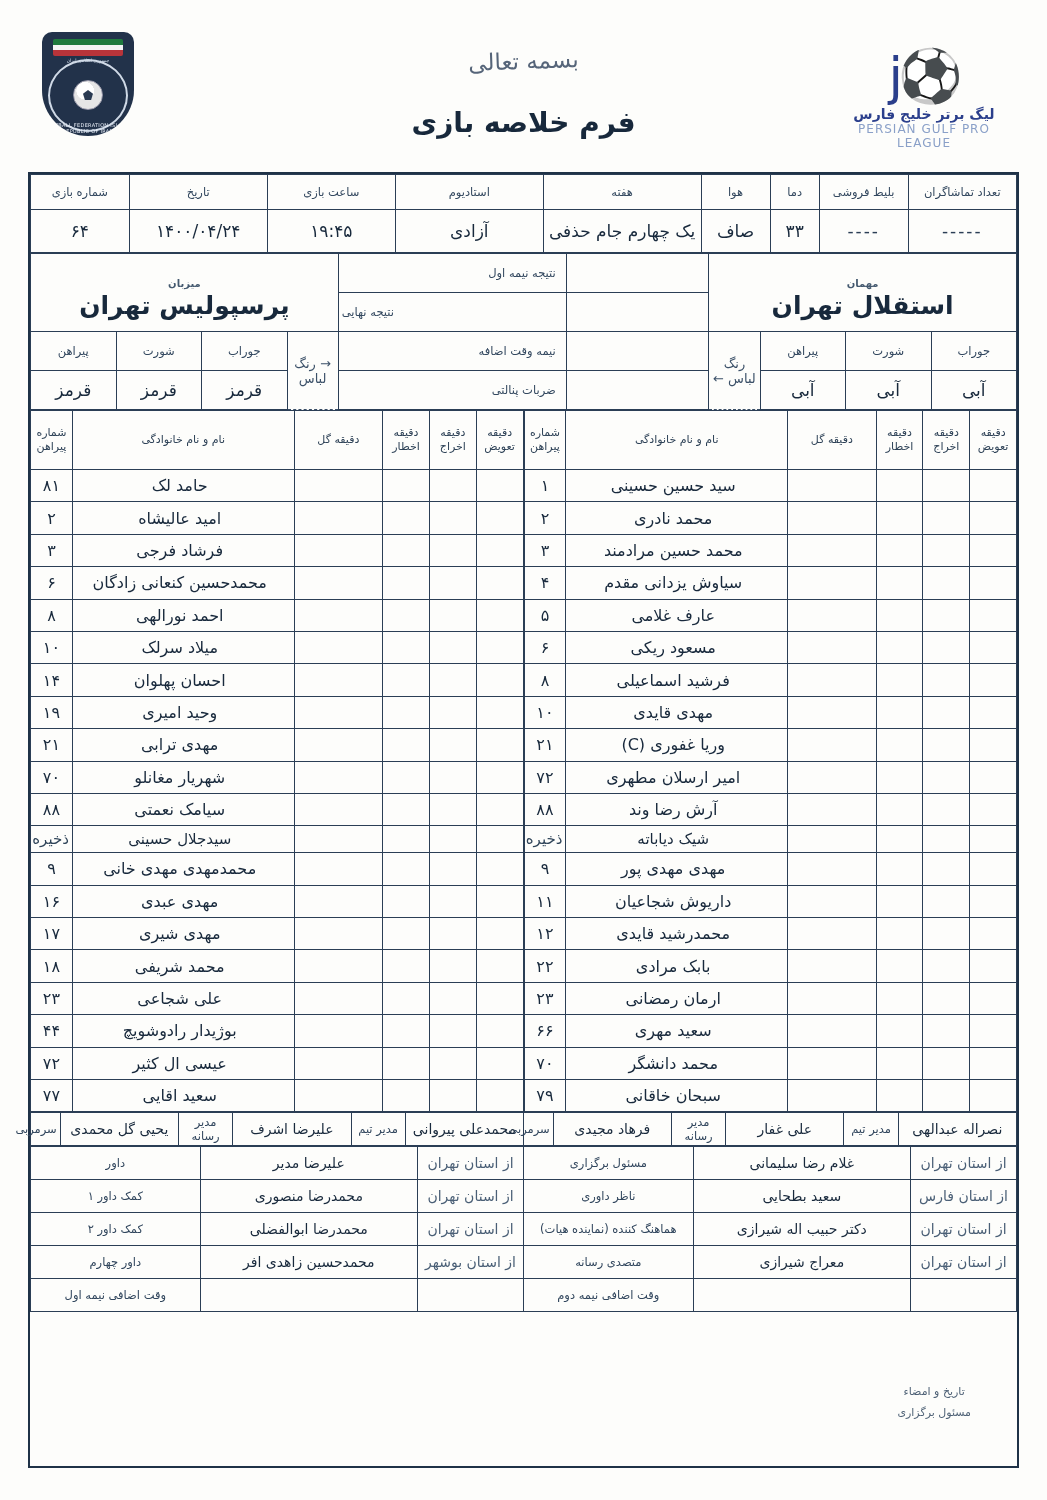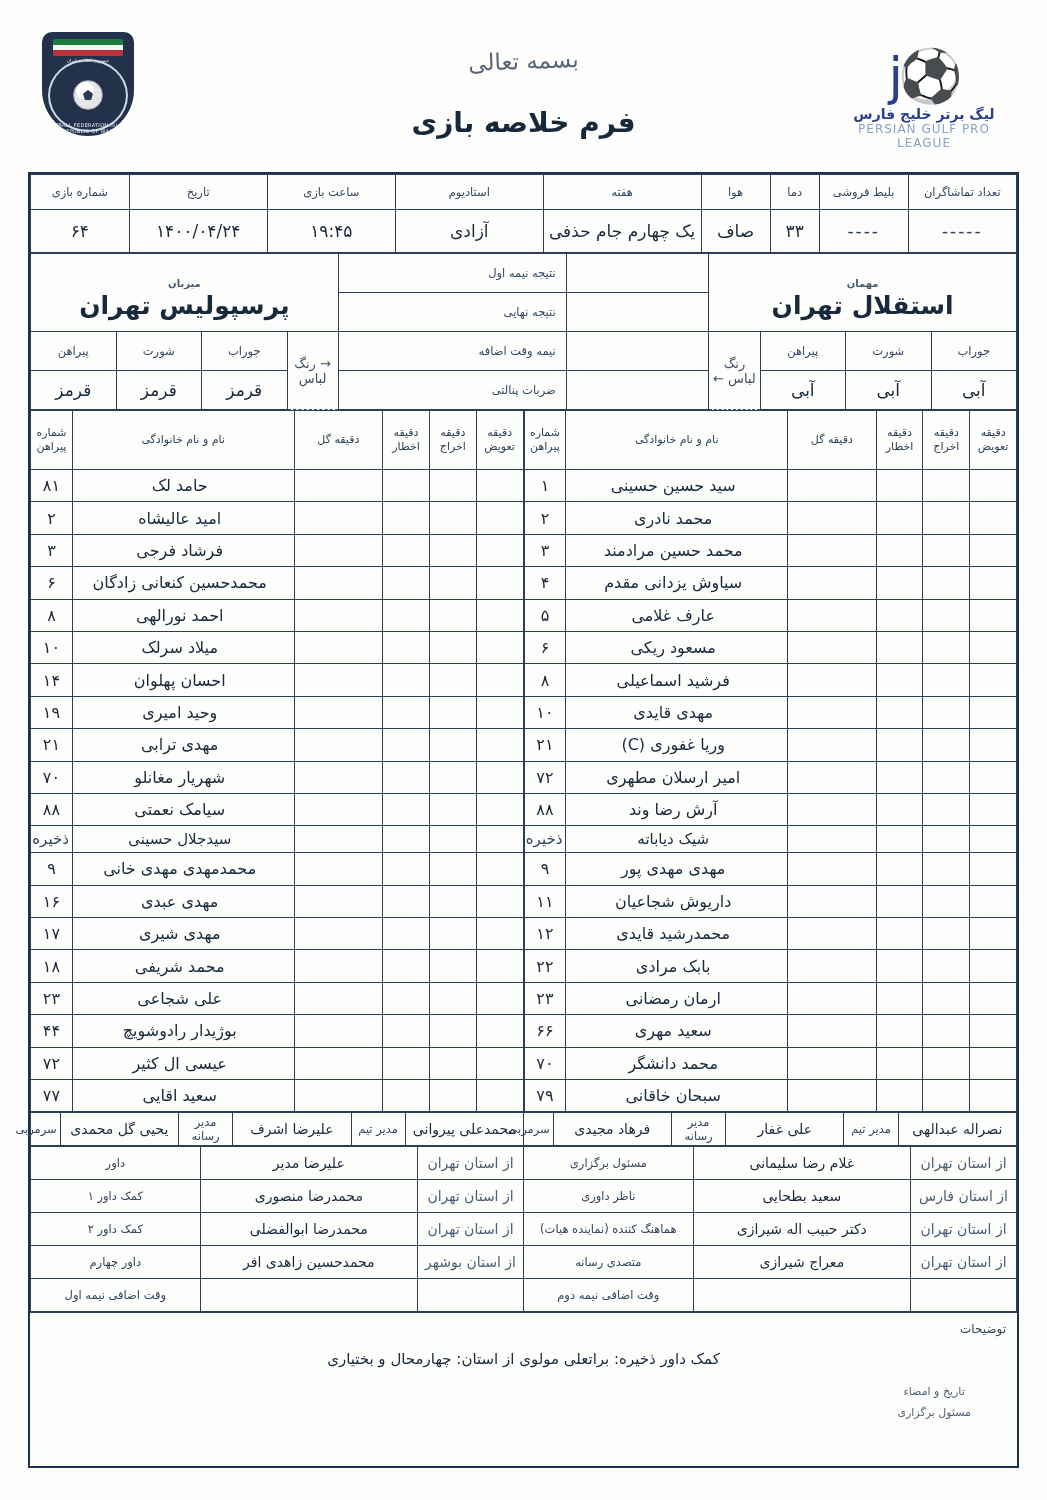--- a/index.html
+++ b/index.html
@@ -284,21 +284,21 @@
         </td>
         <td class="lbl-sm"></td>
         <td class="lbl-sm" style="text-align:right;padding-right:10px;">نتیجه نیمه اول</td>
         <td colspan="4" rowspan="2" class="team-name">
           <div class="lbl-xs" style="margin-bottom:2px;">میزبان</div>
           <div>پرسپولیس تهران</div>
         </td>
       </tr>
       <tr>
         <td></td>
-        <td class="lbl-sm" style="text-align:right;padding-right:10px;">نتیجه نهایی</td>
+        <td class="lbl-sm" style="text-align:left;padding-right:10px;">نتیجه نهایی</td>
       </tr>
 
       <tr>
         <td class="lbl-sm">جوراب</td>
         <td class="lbl-sm">شورت</td>
         <td class="lbl-sm">پیراهن</td>
         <td rowspan="2" class="kit-arrow dash-cell">
           <span>رنگ لباس</span> ←
         </td>
         <td></td>
@@ -783,30 +783,20 @@
         <td></td>
         <td></td>
         <td class="cap">وقت اضافی نیمه دوم</td>
         <td></td>
         <td></td>
         <td class="cap">وقت اضافی نیمه اول</td>
       </tr>
     </tbody>
       </table>
 
-    <table>
-      <tbody>
-          <tr class="notes">
-        <td style="border-left:none;border-right:none;border-bottom:none;">
-          <div class="cap">توضیحات</div>
-          <div class="body" style="margin-top:14px;">کمک داور ذخیره: براتعلی مولوی   از استان: چهارمحال و بختیاری</div>
-        </td>
-      </tr>
-    </tbody>
-      </table>
 
     <div class="signature">
       <div>تاریخ و امضاء</div>
       <div>مسئول برگزاری</div>
     </div>
 
   </div>
 </div>
 
 </body></html>

